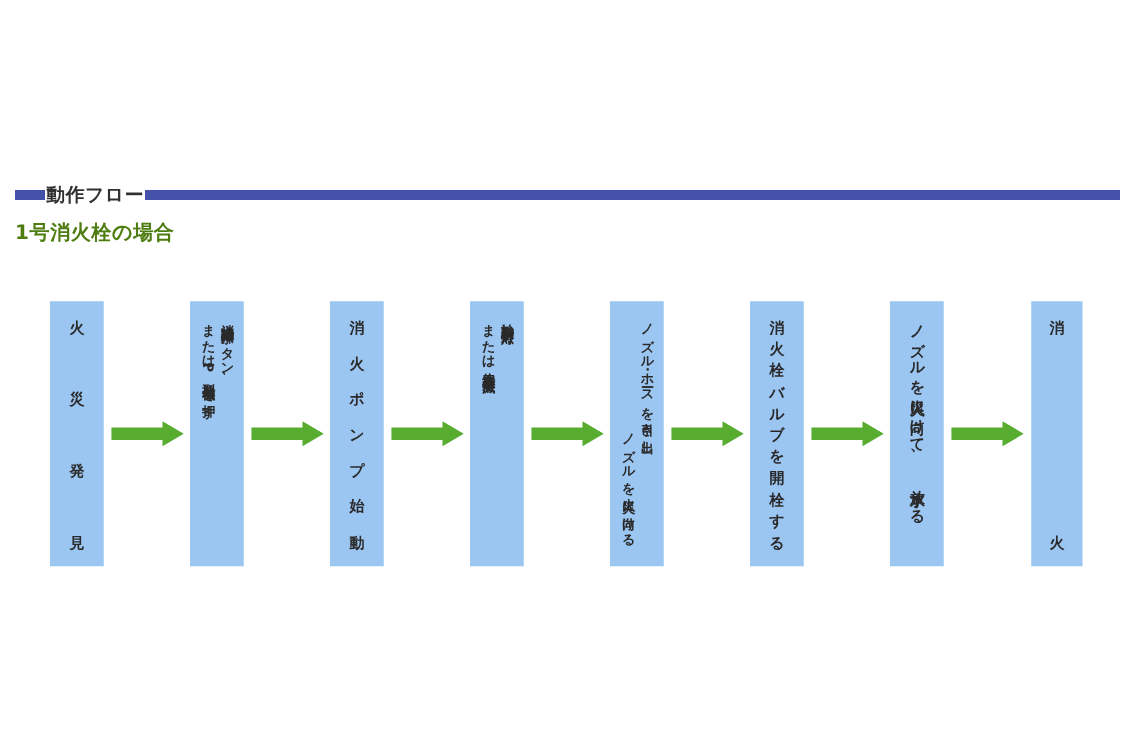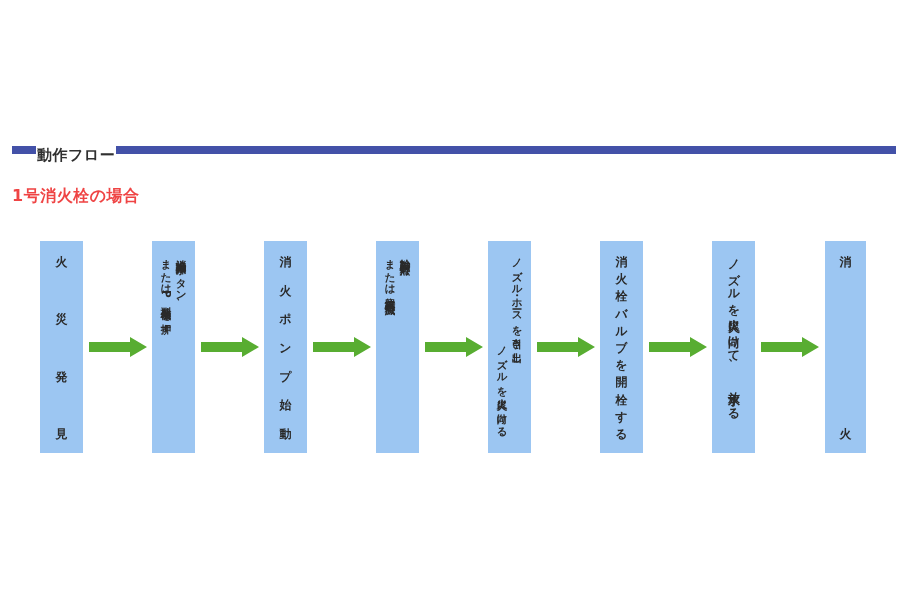--- a/index.html
+++ b/index.html
@@ -15,21 +15,21 @@
       font-family: "DejaVu Sans", sans-serif;
       color: #2a2a2a;
     }
     .section-header {
       position: absolute;
       left: 12px;
       top: 146px;
       width: 884px;
       height: 20px;
       display: flex;
-      align-items: flex-start;
+      align-items: center;
     }
     .bar-left {
       width: 24px;
       height: 8px;
       background: #4351a8;
       flex: 0 0 auto;
     }
     .bar-right {
       flex: 1 1 auto;
       height: 8px;
@@ -39,24 +39,24 @@
       font-size: 15px;
       font-weight: bold;
       color: #303030;
       padding: 0 1px;
       white-space: nowrap;
       letter-spacing: 0.5px;
     }
     .subtitle {
       position: absolute;
       left: 12px;
-      top: 186px;
+      top: 176px;
       font-size: 16px;
       font-weight: bold;
-      color: #ef4444;
+      color: #4d7c0f;
       letter-spacing: 0.5px;
     }
     .flow {
       position: absolute;
       left: 0;
       top: 0;
       width: 900px;
       height: 600px;
     }
     .step {

